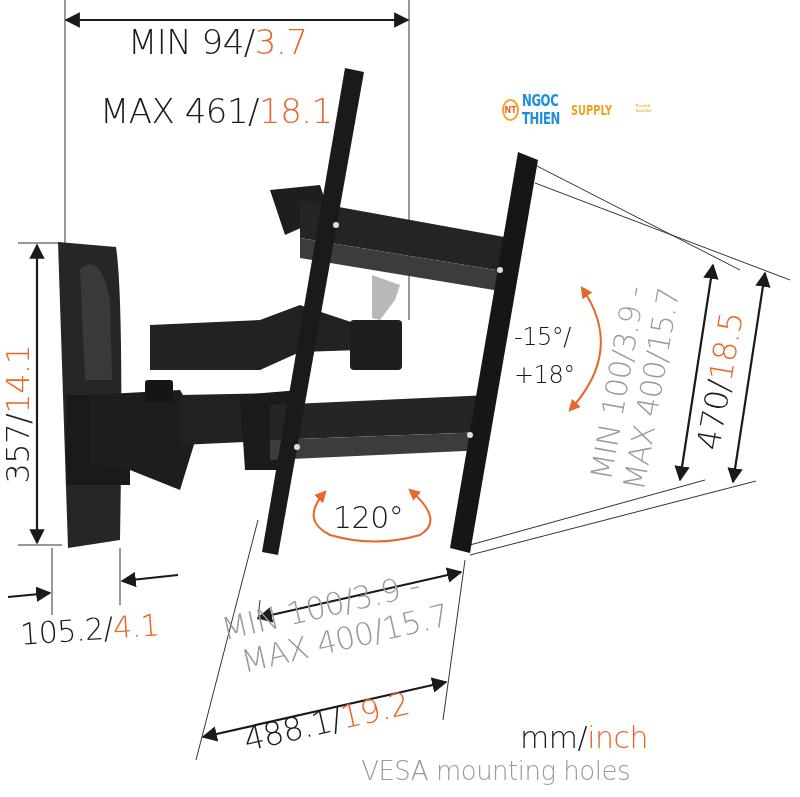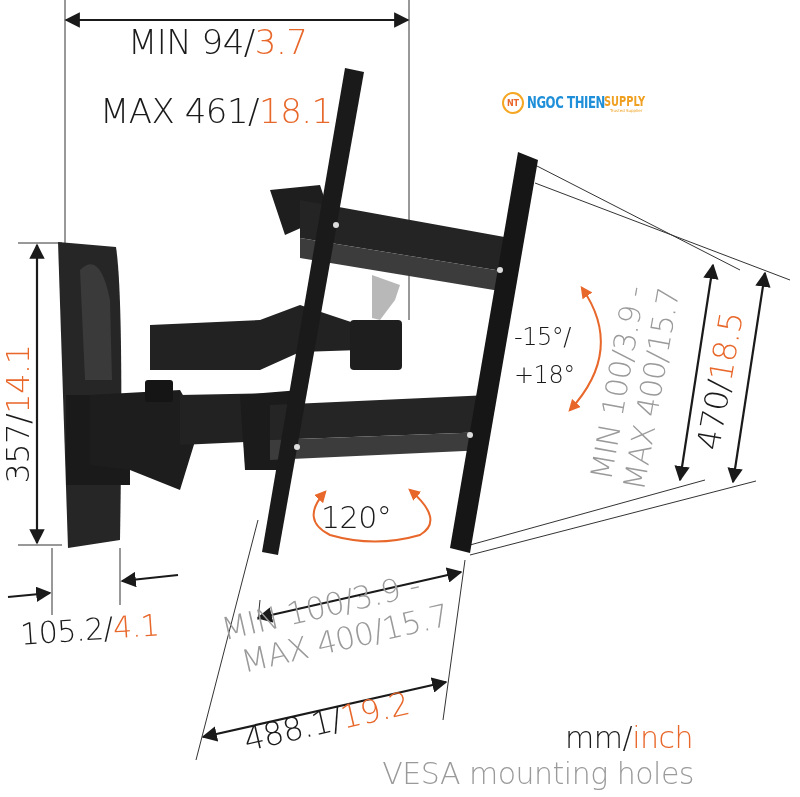--- a/index.html
+++ b/index.html
@@ -1,25 +1,25 @@
 <!DOCTYPE html>
 <html><head>
 <meta charset="utf-8">
 <style>
   html, body { margin: 0; padding: 0; background: #ffffff; }
   body { width: 800px; height: 797px; position: relative; overflow: hidden; font-family: "DejaVu Sans", sans-serif; }
-  #canvas { position: absolute; left: 0; top: 0; width: 652px; height: 797px; padding-left: 45px; }
+  #canvas { position: absolute; left: 0; top: 0; width: 652px; height: 797px; }
   .lbl { position: absolute; white-space: nowrap; font-family: "DejaVu Sans", sans-serif; font-weight: 300; letter-spacing: -0.5px; }
   .dark { color: #1a1a1a; }
   .orange { color: #e8672a; }
   .grey { color: #9a9a9a; }
   .logo { position: absolute; left: 502px; top: 92px; display: flex; align-items: center; gap: 3px; }
   .logo-badge { width: 22px; height: 22px; border: 2px solid #f5a623; border-radius: 50%; box-sizing: border-box; display: flex; align-items: center; justify-content: center; font-size: 8px; font-weight: bold; color: #e8672a; font-family: "DejaVu Sans", sans-serif; text-align: center; }
   .logo-name { font-family: "DejaVu Sans", sans-serif; font-weight: bold; font-size: 15px; color: #1e8fd8; letter-spacing: -0.5px; transform: scaleX(0.78); transform-origin: left center; }
-  .logo-supply { display: flex; flex-direction: column; margin-left: -26px; }
+  .logo-supply { display: flex; flex-direction: row; margin-left: -26px; }
   .logo-supply-word { font-family: "DejaVu Sans", sans-serif; font-weight: bold; font-size: 14px; color: #f0a020; transform: scaleX(0.7); transform-origin: left center; line-height: 14px; }
   .logo-tag { font-family: "DejaVu Sans", sans-serif; font-size: 4px; color: #f0a020; margin-left: 6px; }
 </style>
 </head>
 <body>
 
 <div id="canvas">
 
   <svg width="800" height="797" viewBox="0 0 800 797" style="position:absolute;left:0;top:0">
     <defs>
@@ -134,21 +134,21 @@
 
   <div class="lbl dark" style="left:20px;top:612px;font-size:30px;transform:rotate(-4deg);">
     <span>105.2/</span><span class="orange">4.1</span>
   </div>
 
   <div class="lbl dark" style="left:514px;top:318px;font-size:24px;line-height:38px;">
     <div>-15°/</div>
     <div>+18°</div>
   </div>
 
-  <div class="lbl dark" style="left:321px;top:500px;font-size:30px;">120°</div>
+  <div class="lbl dark" style="left:333px;top:500px;font-size:30px;">120°</div>
 
   <div class="lbl grey" style="left:505px;top:352px;font-size:30px;line-height:34px;transform:rotate(-80deg);transform-origin:center;width:260px;text-align:center;">
     <div>MIN 100/3.9 -</div>
     <div>MAX 400/15.7</div>
   </div>
 
   <div class="lbl dark" style="left:620px;top:362px;font-size:32px;transform:rotate(-80deg);transform-origin:center;width:200px;text-align:center;">
     <span>470/</span><span class="orange">18.5</span>
   </div>
 
@@ -157,15 +157,15 @@
     <div style="padding-left:12px;">MAX 400/15.7</div>
   </div>
 
   <div class="lbl dark" style="left:240px;top:722px;font-size:32px;transform:rotate(-13deg);transform-origin:left top;">
     <span>488.1/</span><span class="orange">19.2</span>
   </div>
 
   <div class="lbl dark" style="right:4px;top:720px;font-size:30px;text-align:right;">
     <span>mm/</span><span class="orange">inch</span>
   </div>
-  <div class="lbl grey" style="right:3px;top:756px;font-size:30px;text-align:right;">VESA mounting holes</div>
+  <div class="lbl grey" style="right:22px;top:756px;font-size:26px;text-align:right;">VESA mounting holes</div>
 
 </div>
 
 </body></html>

